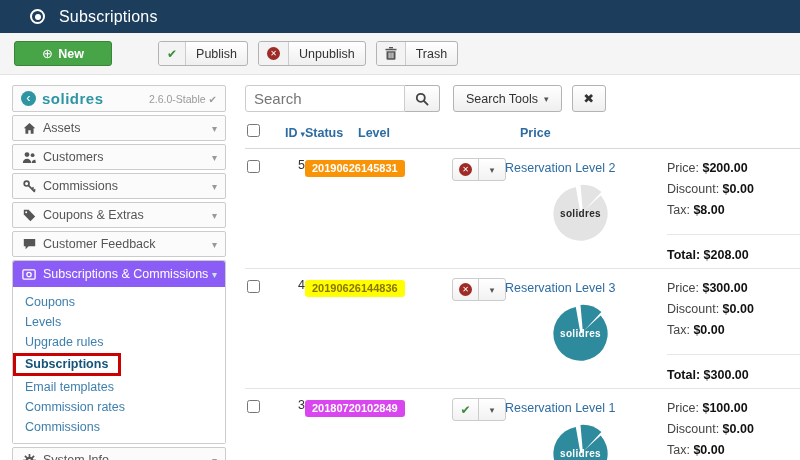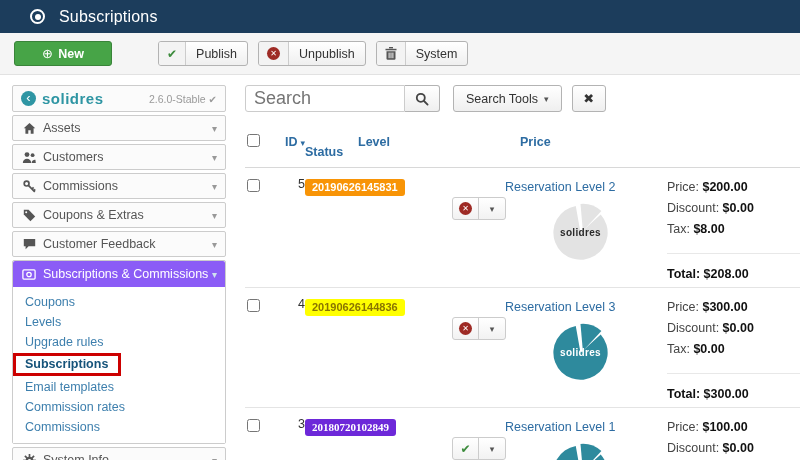--- a/index.html
+++ b/index.html
@@ -47,46 +47,46 @@
   .acc.active .ic{color:#fff;}
   .acc.active .caret{color:#cfe0ef;}
   .submenu{background:#fff;padding:5px 0 6px 0;}
   .submenu a{display:block;color:#3d7fad;text-decoration:none;padding:2px 12px;line-height:16px;}
   .submenu .active-wrap{display:inline-block;border:3px solid #cc0000;margin:1px 0 1px 0;padding:0 10px 1px 9px;}
   .submenu .active-wrap a{padding:0;font-weight:bold;color:#15537a;}
 
   
   .search-row{display:flex;align-items:center;margin-bottom:10px;}
   .search-input{width:160px;height:27px;border:1px solid #ccc;border-radius:3px 0 0 3px;padding:0 8px;
-    font-size:18px;color:#555;outline:none;}
+    font-size:15px;color:#555;outline:none;}
   .search-btn{height:27px;width:35px;border:1px solid #b3b3b3;border-left:none;border-radius:0 3px 3px 0;
     background:linear-gradient(#fff,#efefef);display:flex;align-items:center;justify-content:center;cursor:pointer;}
   .tools-btn{margin-left:13px;height:27px;}
   .tools-btn .seg{padding:0 12px;gap:6px;}
   .clear-btn{margin-left:10px;height:27px;width:34px;align-items:center;justify-content:center;
     font-weight:bold;font-size:13px;display:inline-flex;}
 
   
   .thead{display:flex;align-items:center;border-bottom:1px solid #d8d8d8;padding-bottom:7px;font-weight:bold;}
   .thead a{color:#2d6ca2;text-decoration:none;font-size:12.5px;}
   .thead .sort{font-size:9px;color:#2d6ca2;margin-left:3px;}
   .col-check{width:22px;flex:none;}
   .col-id{width:38px;flex:none;padding-left:8px;text-align:right;}
   .col-invoice{width:147px;flex:none;}
-  .col-status{width:53px;flex:none;margin-top:20px;}
+  .col-status{width:53px;flex:none;}
   .col-level{width:150px;flex:none;}
   .col-price{flex:1;padding-left:12px;}
   .trow{display:flex;border-bottom:1px solid #e4e4e4;padding:9px 0 6px 0;min-height:113px;}
   .trow:last-child{border-bottom:none;}
   input[type=checkbox]{width:13px;height:13px;margin:2px 0 0 2px;accent-color:#2d6ca2;}
   .idnum{padding-left:12px;font-size:12.5px;}
   .badge{display:inline-block;font-size:11px;font-weight:bold;padding:2px 7px;border-radius:3px;line-height:13px;}
   .badge.orange{background:#f89406;color:#fff;}
   .badge.yellow{background:#ffff00;color:#8a7500;}
-  .badge.green{background:#6d28d9;color:#fff;font-family:Liberation Serif, serif;}
+  .badge.green{background:#d946ef;color:#fff;}
   .status-group{display:inline-flex;height:23px;border:1px solid #ccc;border-radius:3px;overflow:hidden;
     background:linear-gradient(#fff,#f2f2f2);}
   .status-group .sseg{display:flex;align-items:center;justify-content:center;width:26px;cursor:pointer;}
   .status-group .sseg:first-child{border-right:1px solid #ccc;}
   .status-group .scaret{font-size:9px;color:#555;}
   .level-link{color:#2d6ca2;text-decoration:none;font-size:12.5px;}
   .pie{display:block;margin:7px auto 0 auto;width:59px;height:59px;}
   .pie.gray .slice{fill:#e3e3e3;}
   .pie.gray text{fill:#2b2b2b;}
   .pie.teal .slice{fill:#2e8a9d;}
@@ -131,21 +131,21 @@
             <rect x="0.5" y="1.8" width="11" height="1.5"></rect>
         <path d="M1.5,4.2 h9 v7.3 a1.2,1.2 0 0 1 -1.2,1.2 h-6.6 a1.2,1.2 0 0 1 -1.2,-1.2 z"></path>
           </g>
         <g stroke="#f3f3f3" stroke-width="1">
             <line x1="4.1" y1="5.6" x2="4.1" y2="11.2"></line>
             <line x1="6" y1="5.6" x2="6" y2="11.2"></line>
             <line x1="7.9" y1="5.6" x2="7.9" y2="11.2"></line>
           </g>
       </svg>
     </span>
-    <span class="seg">System</span>
+    <span class="seg">Trash</span>
   </div>
 </div>
 
 <div class="content">
 
   <div class="sidebar">
 
     <div class="panel logo-panel">
       <span class="back-circle">‹</span>
       <span class="brand">solidres</span>

